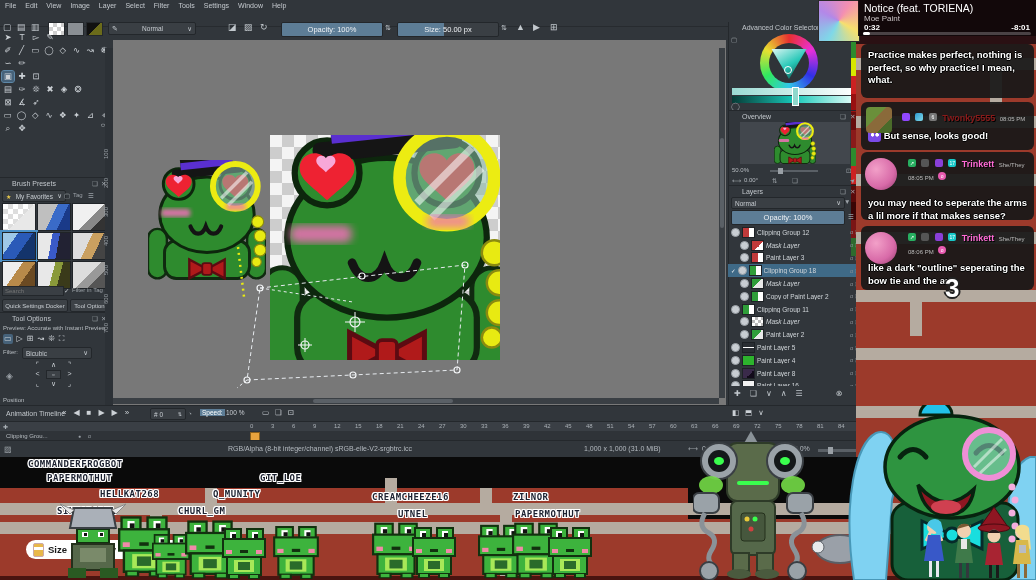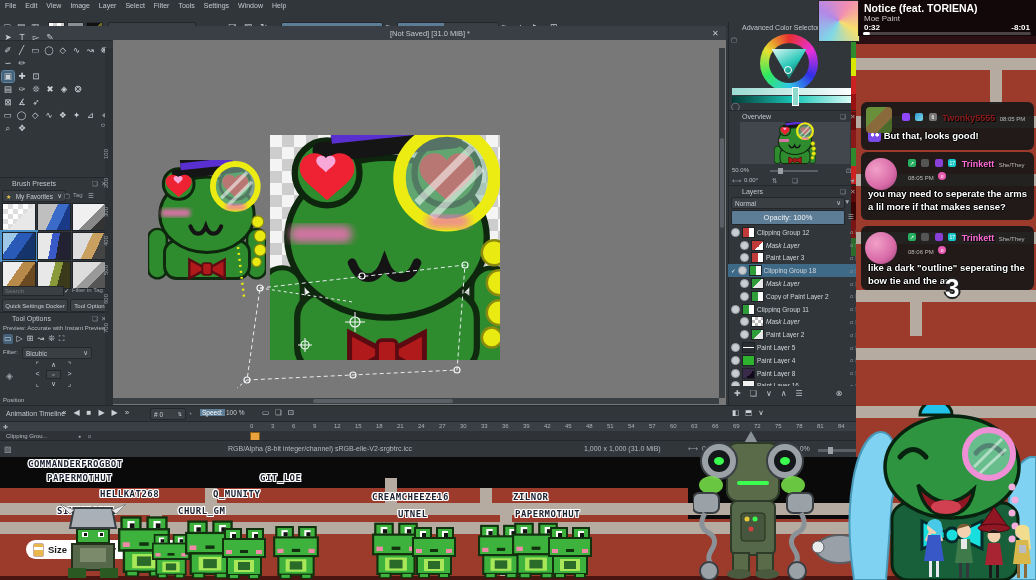--- a/index.html
+++ b/index.html
@@ -74,21 +74,21 @@
   #tltrack{position:absolute;left:0;top:25px;width:860px;height:10px;background:#2f3338;}
   #statusbar{position:absolute;left:0;top:440px;width:860px;height:17px;background:#31363b;border-top:1px solid #24282c;font-size:7px;color:#b4bac0;}
   
   .brick{background-color:#9c3a2b;background-image:repeating-linear-gradient(0deg,transparent 0 46px,#b5aba0 46px 58px);}
   .mortarv{position:absolute;width:12px;background:#b5aba0;}
   .uname{position:absolute;font-family:"DejaVu Sans Mono",monospace;font-weight:bold;font-size:9px;
          letter-spacing:0.5px;color:#1c2130;
          text-shadow:1px 0 #fff,-1px 0 #fff,0 1px #fff,0 -1px #fff,1px 1px #fff,-1px -1px #fff,1px -1px #fff,-1px 1px #fff;}
   
   #player{position:absolute;left:858px;top:0;width:178px;height:36px;background:rgba(16,8,10,0.92);color:#fff;}
-  #player .title{position:absolute;left:6px;top:2px;font-size:10.5px;font-weight:bold;}
+  #player .title{position:absolute;left:6px;top:2px;font-size:10.5px;font-weight:normal;}
   #player .artist{position:absolute;left:6px;top:14px;font-size:8px;color:#c8c2c4;}
   #player .time{position:absolute;top:23px;font-size:8px;font-weight:bold;}
   #albumart{position:absolute;left:818px;top:0;width:40px;height:40px;border:1px solid #2a2a2a;
     background:conic-gradient(from 30deg,#f48fb1,#f7e06e,#7fd8e8,#b388e8,#f48fb1);}
   
   .bubble{position:absolute;left:861px;width:173px;background:rgba(24,24,24,0.93);border-radius:6px;
           box-sizing:border-box;padding:5px 7px;color:#fff;}
   .ctext{font-size:9.5px;font-weight:bold;line-height:12.5px;
          text-shadow:1px 0 #000,-1px 0 #000,0 1px #000,0 -1px #000;}
   .cname{font-size:9px;font-weight:bold;text-shadow:1px 1px #000;}
@@ -208,24 +208,20 @@
       <div class="slider" style="left:397px;top:12px;width:100px">
         <i class="fill" style="width:46%"></i>
         <span class="lbl">Size: 50.00 px</span>
       </div>
       <span class="tbico" style="left:501px;font-size:7px">⇅</span>
       <span class="tbico" style="left:516px">▲</span>
       <span class="tbico" style="left:533px">▶</span>
       <span class="tbico" style="left:550px">⊞</span>
     </div>
 
-    <div id="doctitle">
-      <span class="t">[Not Saved]  [31.0 MiB] *</span>
-      <span class="winbtn" style="left:712px">✕</span>
-    </div>
 
     <div id="toolbox">
       <div class="trow">
           <span class="tool">➤</span>
           <span class="tool">T</span>
           <span class="tool">▻</span>
           <span class="tool">✎</span>
         </div>
       <div class="trow">
           <span class="tool">✐</span>
@@ -854,49 +850,52 @@
   <div id="player">
     <div class="title">Notice (feat. TORIENA)</div>
     <div class="artist">Moe Paint</div>
     <span class="time" style="left:6px">0:32</span>
     <span class="time" style="right:6px">-8:01</span>
     <div class="abs" style="left:5px;top:32px;width:168px;height:3px;background:#4a4245;border-radius:2px">
       <div class="abs" style="left:0;top:0;width:7px;height:3px;background:#fff;border-radius:2px"></div>
     </div>
   </div>
 
+  <div class="bubble" style="top:44px;height:54px">
+    <div class="ctext" style="white-space:normal">Practice makes perfect, nothing is perfect, so why practice! I mean, what.</div>
+  </div>
 
   <div class="bubble" style="top:102px;height:48px">
     <div class="avatar" style="left:5px;top:5px;width:26px;height:26px;border-radius:4px;background:linear-gradient(135deg,#6a8f3a 0 40%,#8a6a3a 40% 70%,#4a6b2a 70%)"></div>
     <div style="margin-left:34px">
       <span class="badge" style="background:#9147ff"></span>
       <span class="badge" style="background:linear-gradient(135deg,#2e9ad0,#7fd8e8)"></span>
       <span class="badge" style="background:#777">6</span>
       <span class="cname" style="color:#8b1a1a">Twonky5555</span>
       <span class="cmeta">08:05 PM</span>
     </div>
     <div class="ctext" style="margin-top:4px;white-space:normal">
       <span style="display:inline-block;width:13px;height:13px;border-radius:3px;vertical-align:-3px;background:#7a4ae8;background-image:radial-gradient(circle at 35% 45%,#fff 1.5px,transparent 2px),radial-gradient(circle at 70% 45%,#fff 1.5px,transparent 2px)"></span>
-      <span>But that, looks good!</span>
+      <span>But sense, looks good!</span>
     </div>
   </div>
 
   <div class="bubble" style="top:152px;height:68px">
     <div class="avatar" style="left:4px;top:6px;width:32px;height:32px;background:radial-gradient(circle at 35% 35%,#f2a0c8,#d86aa8 60%,#8f3a6a)"></div>
     <div style="margin-left:40px;line-height:10px">
       <span class="badge" style="background:#27ae60">↗</span>
       <span class="badge" style="background:#555"></span>
       <span class="badge" style="background:#8a3fd8"></span>
       <span class="badge" style="background:#17c8c8">17</span>
       <span class="cname" style="color:#ff6bd6">Trinkett</span>
       <span class="cmeta">She/They</span>
       <span class="cmeta">08:05 PM</span>
       <span class="badge" style="background:#e85ab0;border-radius:50%">o</span>
     </div>
-    <div class="ctext" style="margin-top:5px;white-space:normal">you may need to seperate the arms a lil more if that makes sense?</div>
+    <div class="ctext" style="margin-top:14px;white-space:normal">you may need to seperate the arms a lil more if that makes sense?</div>
   </div>
 
   <div class="bubble" style="top:226px;height:64px">
     <div class="avatar" style="left:4px;top:6px;width:32px;height:32px;background:radial-gradient(circle at 35% 35%,#f2a0c8,#d86aa8 60%,#8f3a6a)"></div>
     <div style="margin-left:40px;line-height:10px">
       <span class="badge" style="background:#27ae60">↗</span>
       <span class="badge" style="background:#555"></span>
       <span class="badge" style="background:#8a3fd8"></span>
       <span class="badge" style="background:#17c8c8">17</span>
       <span class="cname" style="color:#ff6bd6">Trinkett</span>

